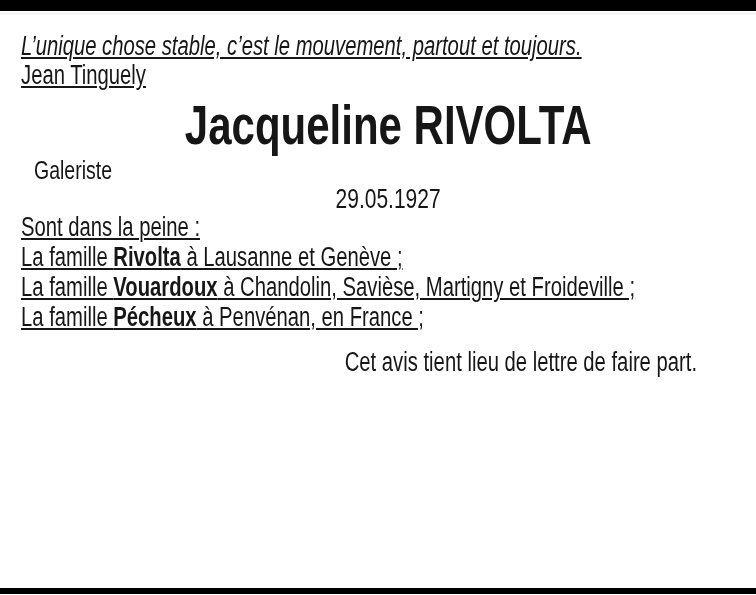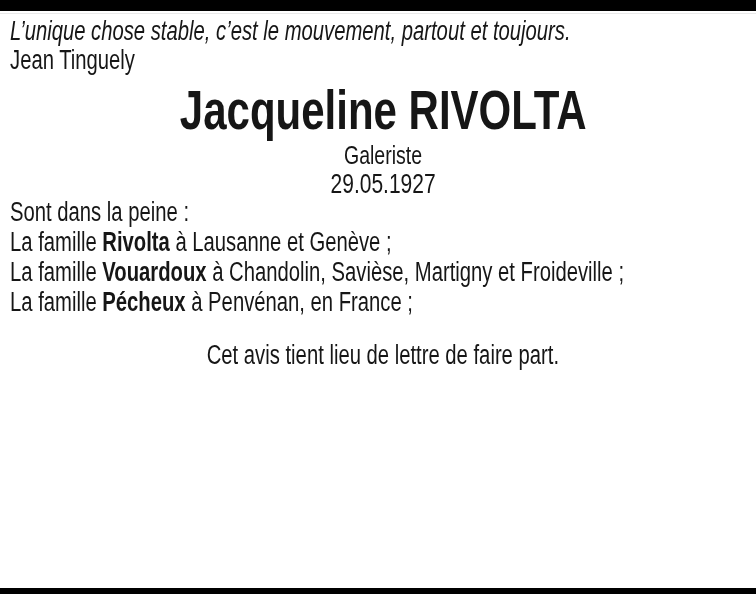--- a/index.html
+++ b/index.html
@@ -14,40 +14,40 @@
     color: var(--text, #161616);
     font-family: "Liberation Sans", "DejaVu Sans", sans-serif;
     overflow: hidden;
   }
 
   .bar { position: absolute; left: 0; right: 0; background: var(--bar, #000000); }
   .bar.top { top: 0; height: 11px; }
   .bar.bottom { bottom: 1px; height: 6px; }
   .hairline { position: absolute; top: 13px; left: 0; right: 0; height: 1px; background: #e9e9e9; }
 
-  .content { position: absolute; top: 11px; left: 0; right: 0; padding-left: 10px; }
+  .content { position: absolute; top: 26px; left: 0; right: 0; padding-left: 21px; text-decoration: underline; }
 
   
   .sx   { transform: scaleX(0.75); transform-origin: 0 50%; white-space: nowrap; }
   .sx-c { display: inline-block; transform: scaleX(0.75); transform-origin: 50% 50%; white-space: nowrap; }
 
   .quote { margin-top: 6px; font-size: 27px; line-height: 29px; }
   .quote .q { font-style: italic; }
 
   .headline { margin-top: 5px; text-align: center; }
   .headline .h-line { font-size: 56px; line-height: 59px; font-weight: 700; }
 
-  .sub  { margin-top: 1px; text-align: center; font-size: 26px; line-height: 30px; }
+  .sub  { margin-top: 1px; text-align: left; font-size: 26px; line-height: 30px; }
   .date { text-align: center; font-size: 28px; line-height: 27px; }
 
   .body-text { font-size: 27px; line-height: 30px; }
   .para-1   { margin-top: 9px; }
   .para-mourn { }
   .para-ceremony { margin-top: 22px; }
-  .closing { margin-top: 23px; text-align: center; font-size: 27px; line-height: 30px; }
+  .closing { margin-top: 15px; text-align: right; font-size: 27px; line-height: 30px; }
 
   b { font-weight: 700; }
 </style>
 </head>
 <body>
 
 <div class="page" style="--text: #161616; --bar: #000000; --bg: #ffffff;">
   <div class="bar top"></div>
   <div class="hairline"></div>
 

